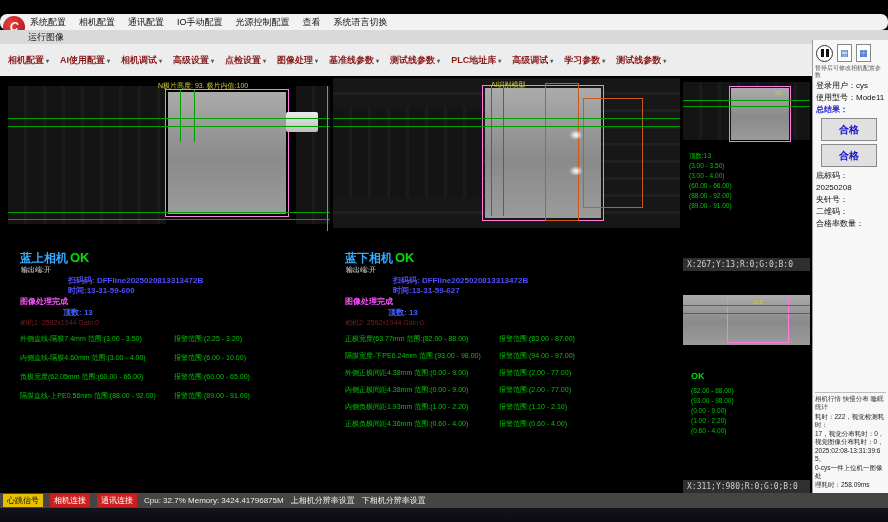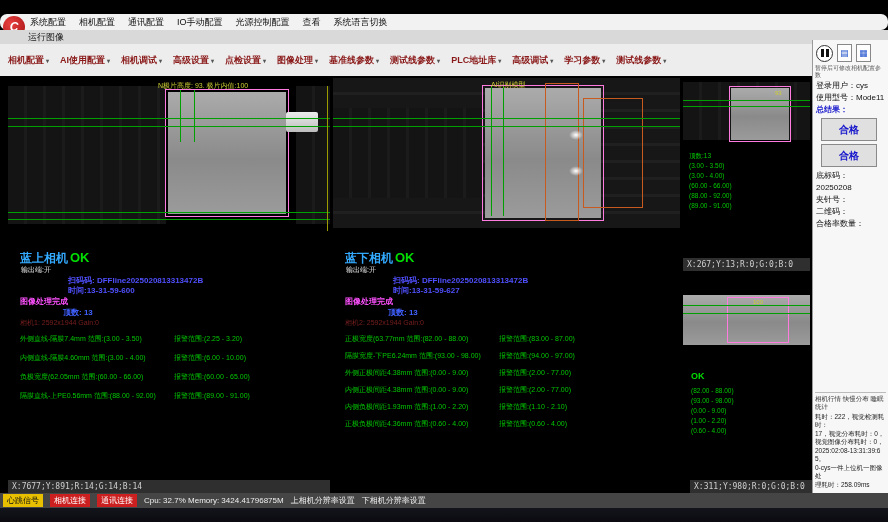--- a/index.html
+++ b/index.html
@@ -188,23 +188,20 @@
       </div>
     <div class="mrow" style="top:294px;">
         <span class="mleft">负极宽度(62.05mm 范围:(60.00 - 66.00)</span>
         <span class="mright">报警范围:(60.00 - 65.00)</span>
       </div>
     <div class="mrow" style="top:313px;">
         <span class="mleft">隔膜直线-上PE0.56mm 范围:(88.00 - 92.00)</span>
         <span class="mright">报警范围:(89.00 - 91.00)</span>
       </div>
   </div>
-  <div class="statusbarlet" style="left:8px; top:480px; width:322px; height:13px;">
-    <span>X:7677;Y:891;R:14;G:14;B:14</span>
-  </div>
 
   <div class="campanel" style="left:333px; top:78px; width:347px; height:402px;">
     <div class="texture2" style="left:0; top:0; width:347px; height:150px;"></div>
     <div class="texture" style="left:0; top:30px; width:150px; height:90px;"></div>
     <div class="part" style="left:152px; top:10px; width:116px; height:130px;"></div>
     <div class="pinkbox" style="left:149px; top:7px; width:122px; height:136px;"></div>
     <div class="orangebox" style="left:212px; top:5px; width:34px; height:138px;"></div>
     <div class="orangebox" style="left:250px; top:20px; width:60px; height:110px;"></div>
     <div class="glare" style="left:236px; top:52px;"></div>
     <div class="glare" style="left:236px; top:88px;"></div>
@@ -274,21 +271,21 @@
     <div class="gline" style="top:32px;"></div>
     <div class="gline" style="top:40px;"></div>
     <div class="ylabel" style="left:70px; top:26px; font-size:6px;">100</div>
     <div class="pok" style="left:8px; top:98px;">OK</div>
     <div class="pgreen" style="left:8px; top:114px;">(82.00 - 88.00)</div>
     <div class="pgreen" style="left:8px; top:124px;">(93.00 - 98.00)</div>
     <div class="pgreen" style="left:8px; top:134px;">(0.00 - 9.00)</div>
     <div class="pgreen" style="left:8px; top:144px;">(1.00 - 2.20)</div>
     <div class="pgreen" style="left:8px; top:154px;">(0.60 - 4.00)</div>
   </div>
-  <div class="statusbarlet" style="left:683px; top:480px; width:127px; height:13px;margin-left:7px;">
+  <div class="statusbarlet" style="left:683px; top:480px; width:127px; height:13px;">
     <span>X:311;Y:980;R:0;G:0;B:0</span>
   </div>
 
   <div class="sidepanel">
     <div class="sp-btnrow">
       <div class="pausebtn">
           <i></i>
           <i></i>
         </div>
       <div class="iconbtn">

